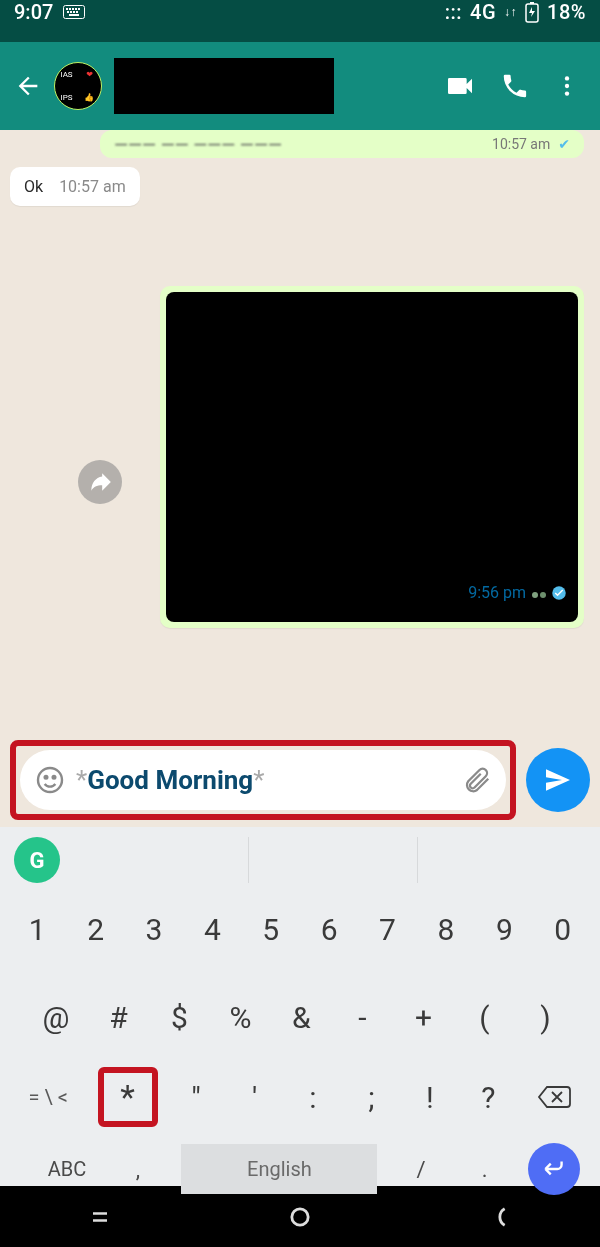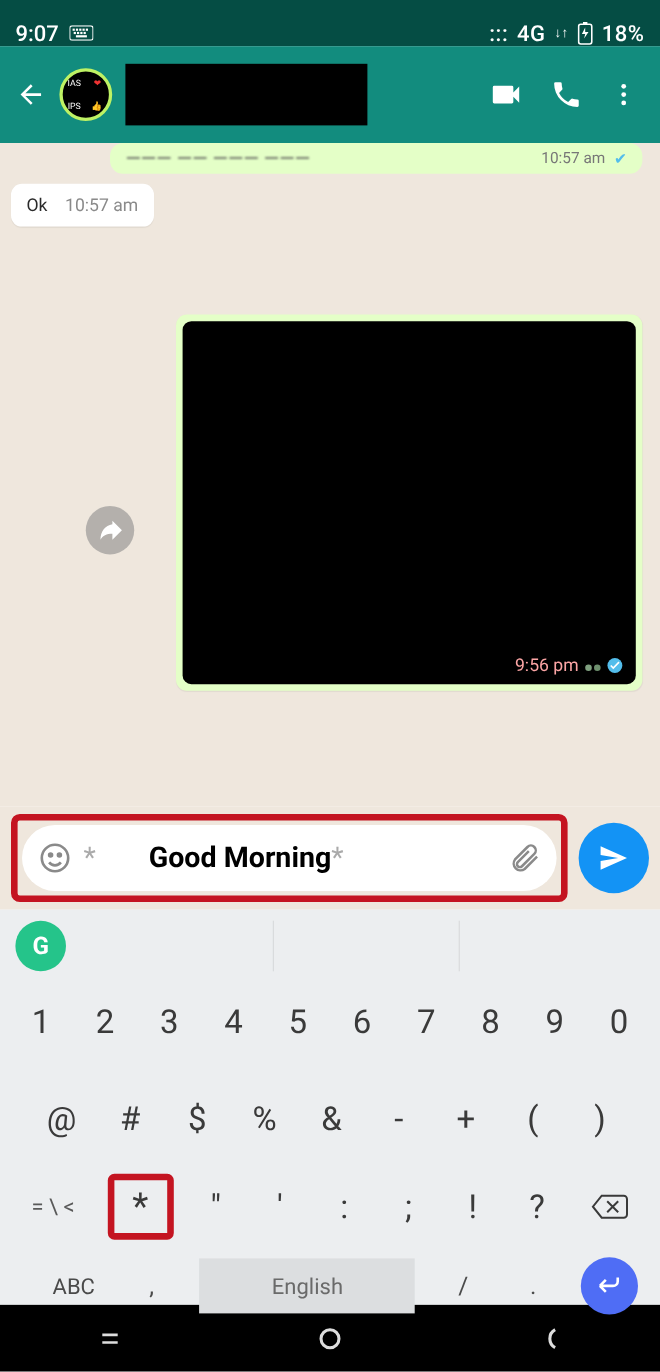--- a/index.html
+++ b/index.html
@@ -1,56 +1,56 @@
 <!DOCTYPE html>
 <html><head>
 <meta charset="utf-8">
 <style>
 * { margin: 0; padding: 0; box-sizing: border-box; font-family: Roboto, -apple-system, sans-serif; }
 html, body { width: 600px; height: 1247px; overflow: hidden; background: #fff; }
 
-.status-bar { height: 42px; background: #054d44; color: #fff; display: flex; align-items: flex-end; justify-content: space-between; padding: 0 14px; font-size: 20px; font-weight: 500; }
+.status-bar { height: 42px; background: #054d44; color: #fff; display: flex; align-items: flex-start; justify-content: space-between; padding: 0 14px; font-size: 20px; font-weight: 500; }
 .status-left { display: flex; align-items: center; gap: 10px; }
 .status-right { display: flex; align-items: center; gap: 8px; letter-spacing: 0.5px; }
 
 .app-bar { height: 88px; background: #128c7e; display: flex; align-items: center; padding: 0 14px; gap: 12px; }
 .back { color: #fff; }
-.avatar { width: 48px; height: 48px; border-radius: 50%; background: #000; display: grid; grid-template: 1fr 1fr / 1fr 1fr; overflow: hidden; border: 3px solid #bef264; }
+.avatar { width: 48px; height: 48px; border-radius: 50%; background: #000; display: grid; grid-template: 1fr 1fr / 1fr 1fr; overflow: hidden; border: 1px solid #bef264; }
 .avatar span { display:flex; align-items:center; justify-content:center; font-size:8px; color:#fff; }
 .avatar span:nth-child(2){ color:#e33; }
 .contact-redact { width: 220px; height: 56px; background: #000; }
 .spacer { flex: 1; }
 .bar-ic { color: #fff; padding: 6px; }
 
 .chat { height: 603px; background: #efe7dd; position: relative; overflow: hidden; }
 .prev-msg { position:absolute; top:0; left:100px; right:16px; height:28px; background:#e4ffc7; border-radius:12px; display:flex; align-items:center; justify-content:flex-end; padding:0 14px; gap:8px; font-size:14px; color:#777; }
 .prev-msg .txt { flex:1; filter: blur(1.1px); color:#555; font-size:18px; }
 
 .bubble-out { position:absolute; top:37px; left:10px; background:#fff; border-radius:10px; padding:10px 14px; display:flex; align-items:baseline; gap:16px; box-shadow:0 1px 1px rgba(0,0,0,.06); }
 .bubble-out .text { font-size:16px; color:#2a2a2a; }
 .bubble-out .time { font-size:16px; color:#8a8a8a; }
 
 .date-chip { position:absolute; top:110px; left:50%; transform:translateX(-50%); background:#d5e8f5; color:#5a7a8a; font-size:18px; padding:6px 14px; border-radius:10px; letter-spacing:.5px; }
 
 .img-bubble { position:absolute; top:156px; right:16px; width:424px; height:342px; background:#e4ffc7; border-radius:10px; padding:6px; box-shadow:0 1px 1px rgba(0,0,0,.06); }
 .img-bubble .img { width:100%; height:100%; background:#000; border-radius:8px; position:relative; }
-.img-meta { position:absolute; bottom:8px; right:10px; color:#fca5a5; font-size:16px; display:flex; align-items:center; gap:4px; }
+.img-meta { position:absolute; bottom:20px; right:10px; color:#0369a1; font-size:16px; display:flex; align-items:center; gap:4px; }
 .tick { color:#53bdeb; }
 .dots2 span { display:inline-block; width:6px; height:6px; border-radius:50%; background:#7fa07f; margin-left:2px; }
 .dots2 span:last-child { background:#6d8f6d; }
 
 .fwd { position:absolute; top:330px; left:78px; width:44px; height:44px; border-radius:50%; background:rgba(140,140,140,.6); display:flex; align-items:center; justify-content:center; color:#fff; }
 
 .input-row { height: 94px; background:#efe7dd; display:flex; align-items:center; padding:0 10px; gap:10px; position:relative; }
 .highlight-box { border:6px solid #c41421; border-radius:8px; height:80px; flex:1; display:flex; align-items:center; background:transparent; }
 .pill { background:#fff; border-radius:40px; height:60px; width:100%; display:flex; align-items:center; padding:0 14px; gap:10px; margin:0 4px; }
 .emoji { color:#8a8a8a; }
 .compose { flex:1; font-size:26px; display:flex; align-items:baseline; }
 .compose .ast { color:#aaa; }
-.compose .bold { font-weight:700; color:#000000;margin-left:48px; }
+.compose .bold { font-weight:700; color:#0c4a6e; }
 .attach { color:#8a8a8a; }
 .send { width:64px; height:64px; border-radius:50%; background:#1393f5; display:flex; align-items:center; justify-content:center; color:#fff; }
 
 .kbd { height: 359px; background:#eceef0; position:relative; padding-top:8px; }
 .g-badge { position:absolute; top:10px; left:14px; width:46px; height:46px; border-radius:50%; background:#25c48a; display:flex; align-items:center; justify-content:center; color:#fff; font-weight:700; font-size:22px; }
 .sugg { position:absolute; top:10px; left:80px; right:14px; height:46px; display:flex; }
 .sugg div { flex:1; border-left:1px solid #d7d9db; }
 .sugg div:first-child { border:none; }
 
 .krow { display:flex; justify-content:space-around; align-items:center; padding:0 8px; }

